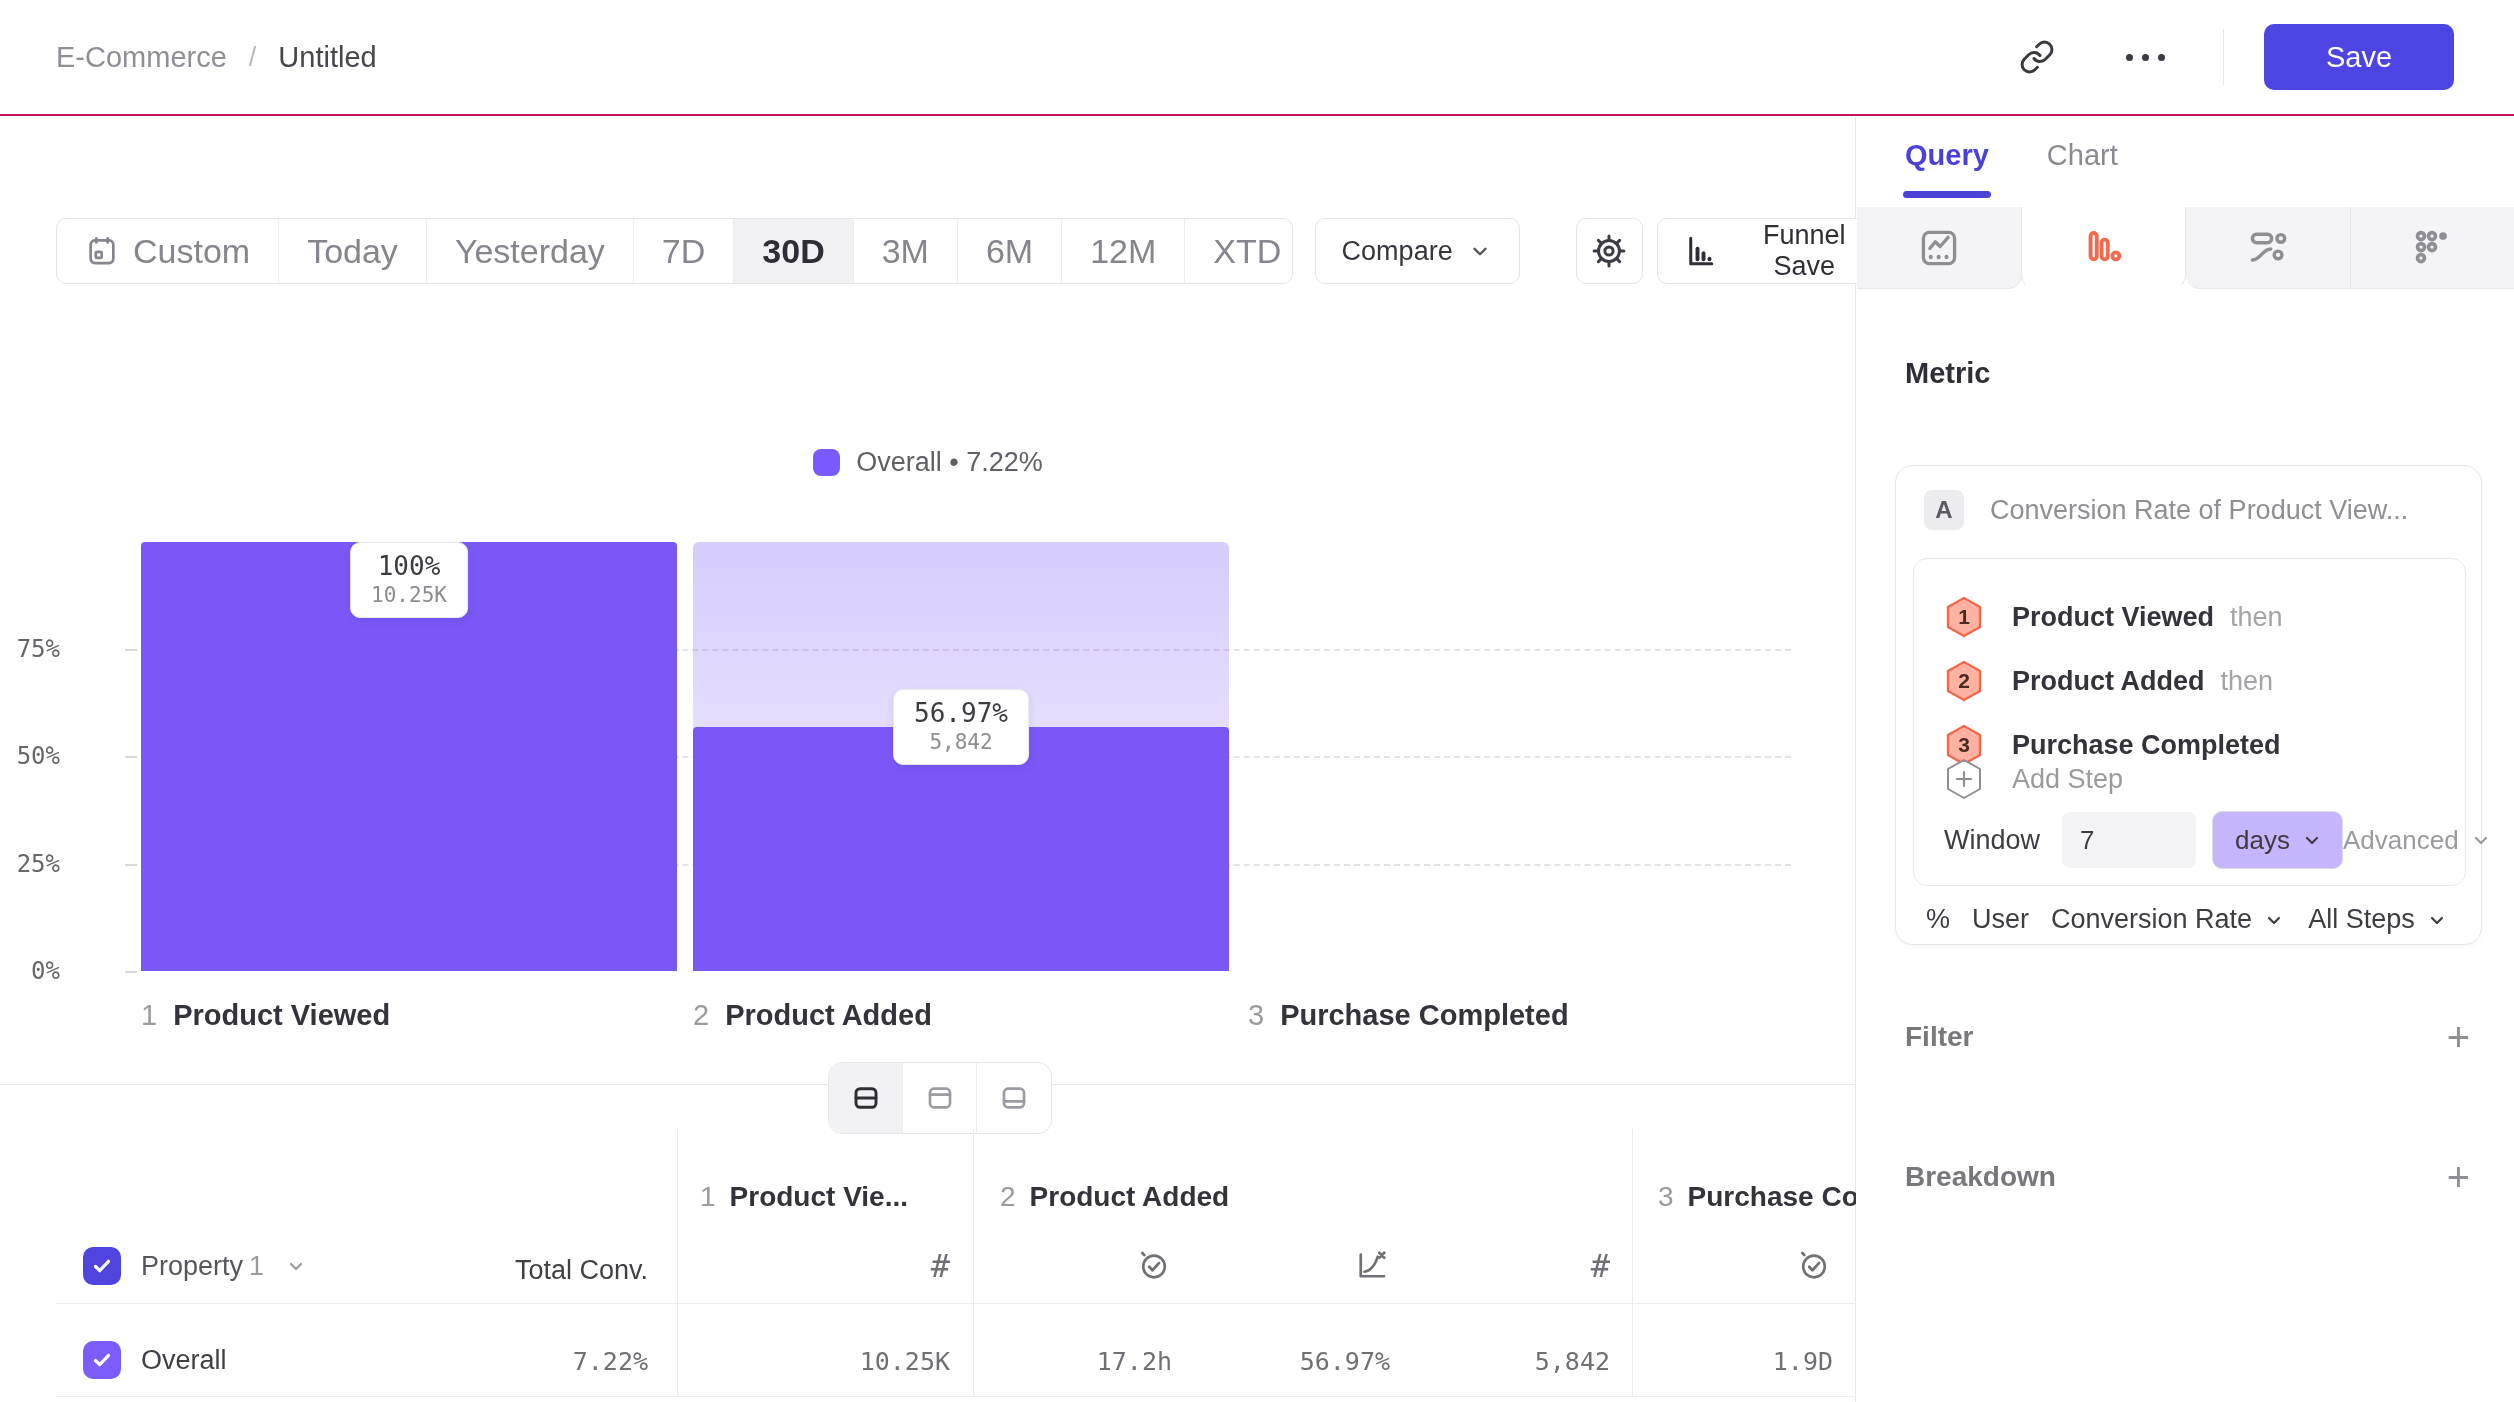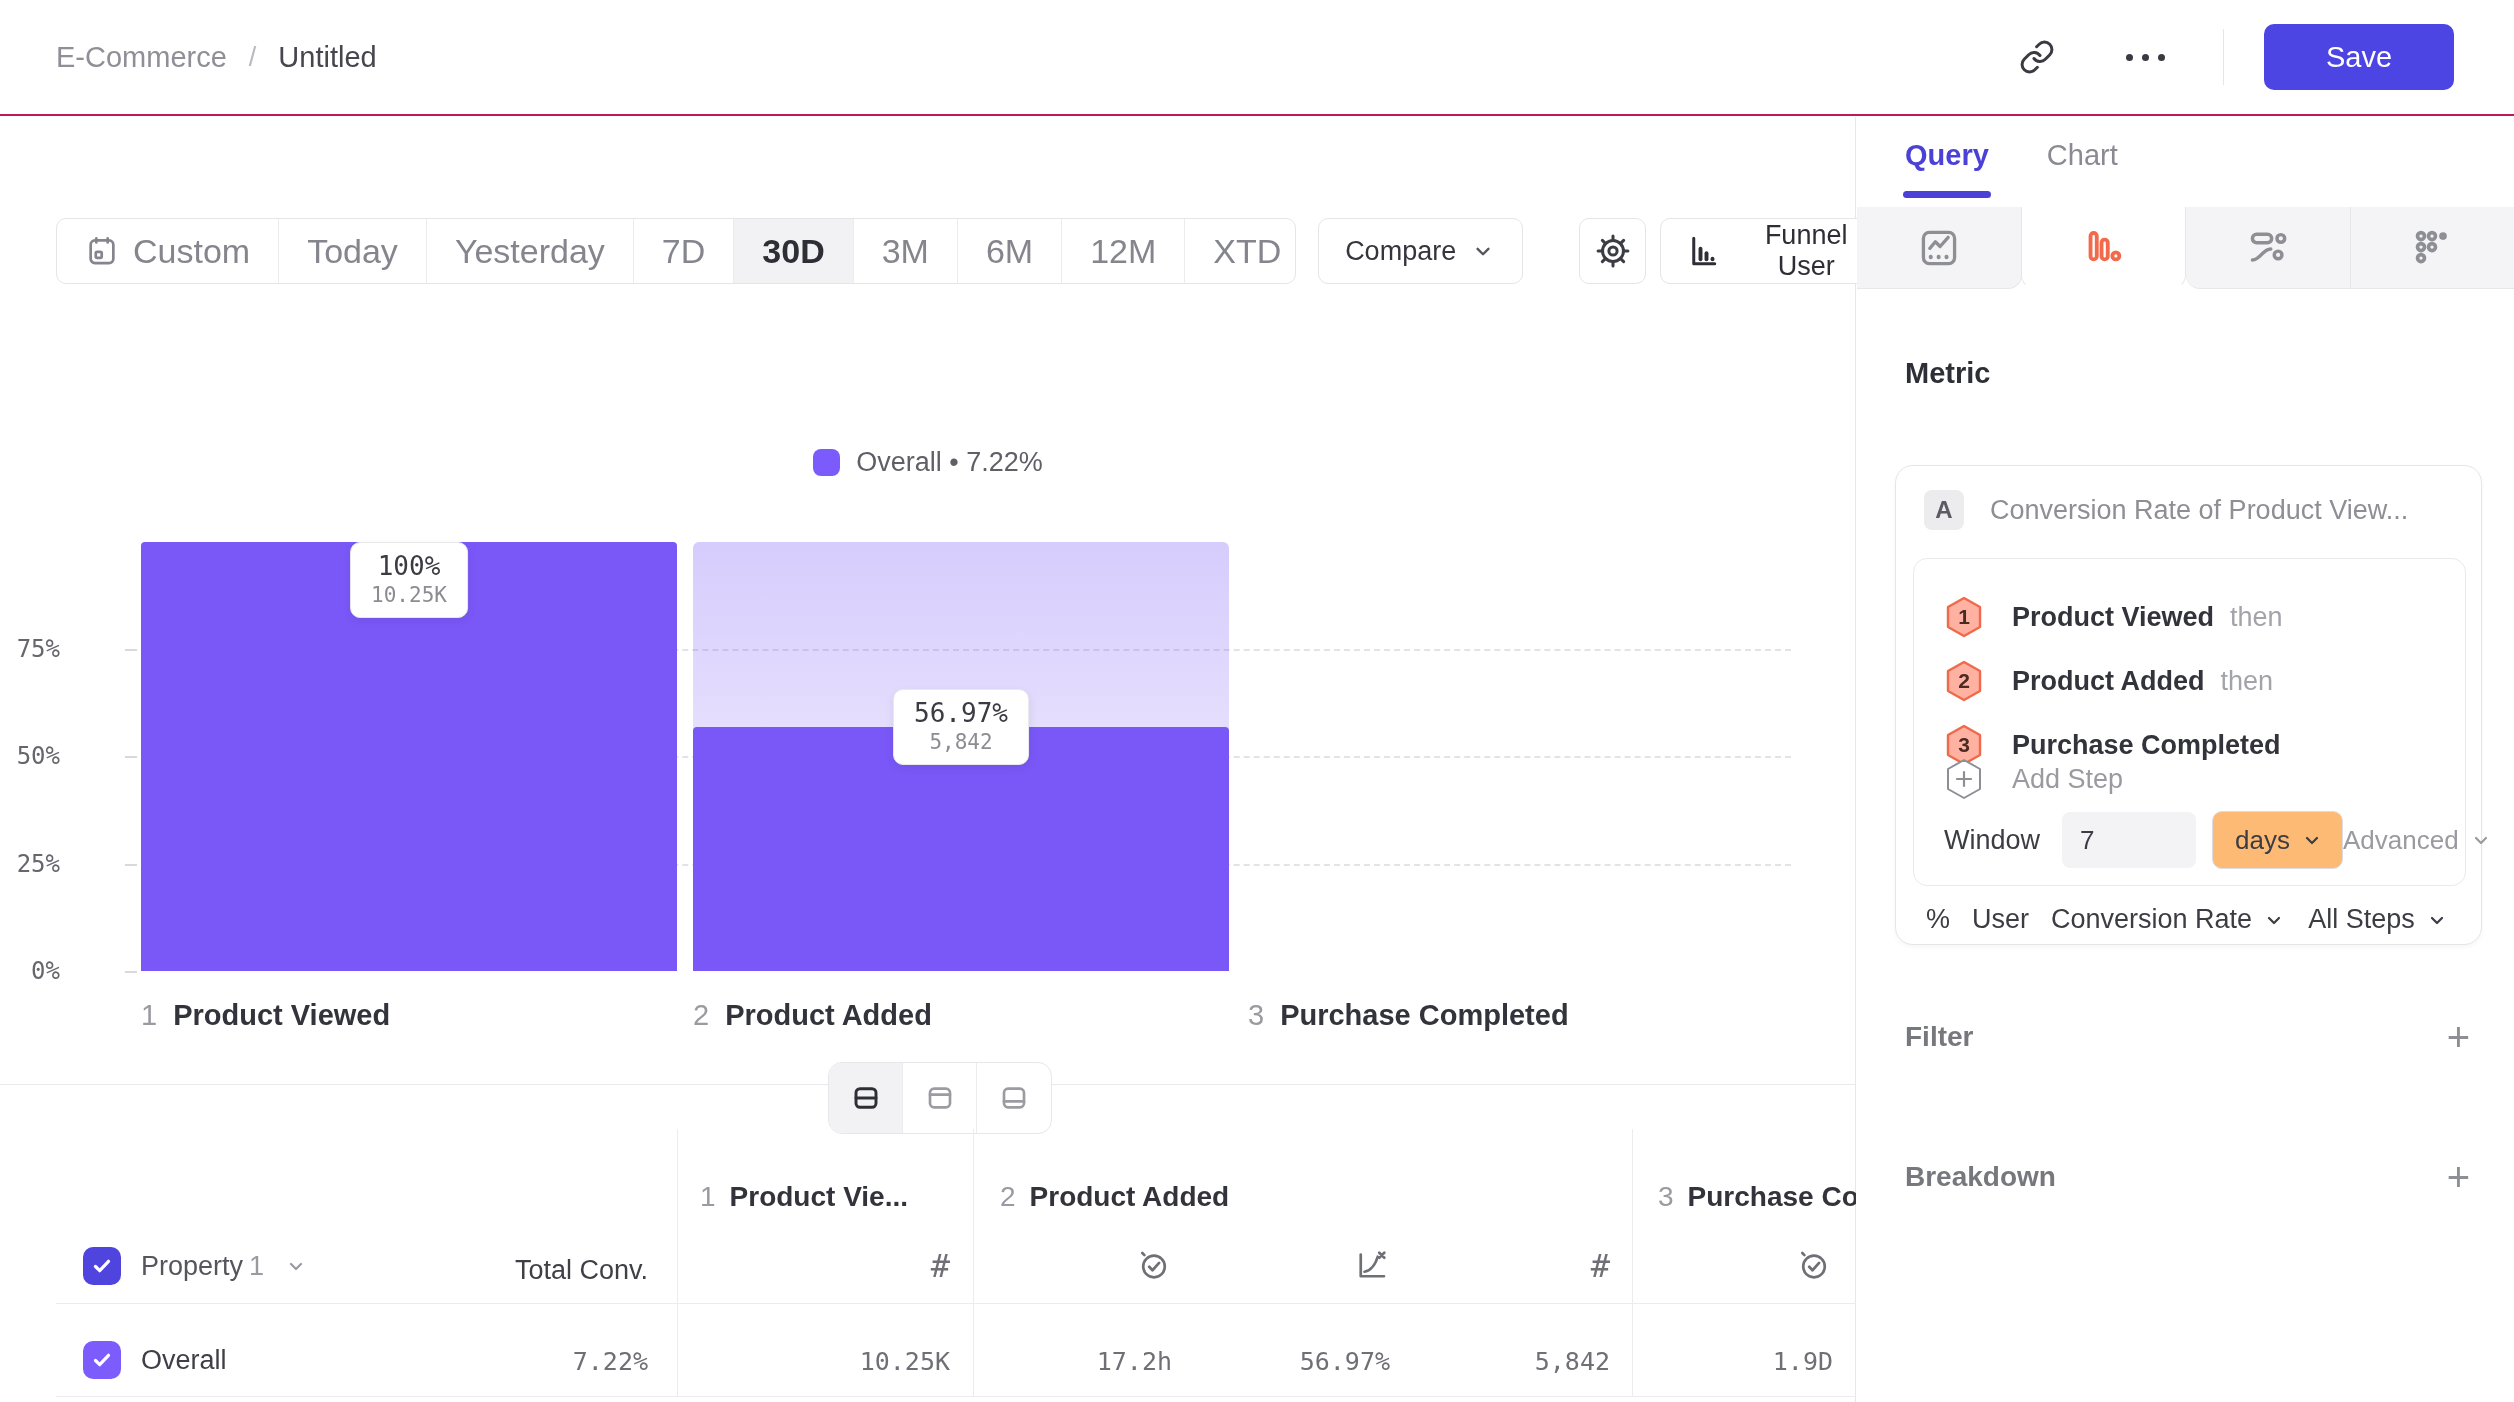--- a/index.html
+++ b/index.html
@@ -134,21 +134,21 @@
   .steprow .thn { font-size:27px; color:#a3a3aa; margin-left:-12px; }
   .steprow .addlbl { font-size:27px; color:#9a9aa1; }
   .hex { position:relative; width:40px; height:44px; display:flex; align-items:center; justify-content:center; }
   .hex svg { position:absolute; inset:0; }
   .hex span { position:relative; font-size:21px; font-weight:700; color:#4a2a22; }
   .winrow { position:absolute; left:30px; top:252px; width:500px; display:flex; align-items:center; }
   .winlbl { font-size:27px; color:#3c3c44; margin-right:22px; }
   .win-input { width:134px; height:56px; background:#f3f3f5; border:none; border-radius:8px;
     font-size:26px; color:#3c3c44; padding:0 18px; font-family:inherit; }
   .days-btn { margin-left:16px; height:58px; padding:0 18px 0 22px; display:flex; align-items:center;
-    gap:10px; border:1px solid #dcdce0; border-radius:10px; background:#fdba74; font-size:26px;
+    gap:10px; border:1px solid #dcdce0; border-radius:10px; background:#c4b5fd; font-size:26px;
     color:#3c3c44; cursor:pointer; }
   .adv { margin-left:auto; display:flex; align-items:center; gap:10px; font-size:26px;
     color:#9a9aa1; cursor:pointer; }
   .mfooter { position:absolute; left:30px; top:438px; display:flex; align-items:center; gap:22px;
     font-size:27px; color:#3c3c44; font-weight:500; white-space:nowrap; }
   .mfooter .dd { display:flex; align-items:center; gap:10px; cursor:pointer; }
   .chev { color:inherit; }
 
   .sb-section { position:absolute; left:48px; right:44px; display:flex; align-items:center;
     justify-content:space-between; }
@@ -250,21 +250,21 @@
       </button>
       <button class="btn funnel-btn">
         <span>
           <svg width="36" height="36" viewBox="0 0 24 24" fill="none" stroke="#2e2e36" stroke-width="2" stroke-linecap="round">
             <path d="M4.5 3.5v17M4.5 20.5h14"></path>
             <path d="M9 10.5v7" stroke-width="2.6"></path>
             <path d="M13 13.5v4" stroke-width="2.6"></path>
             <path d="M17 17.2v.3" stroke-width="2.6"></path>
           </svg>
         </span>
-        <span>Funnel User</span>
+        <span>Funnel Save</span>
         <span>
           <svg width="26" height="26" viewBox="0 0 24 24" fill="none" stroke="#55555d" stroke-width="2.2" stroke-linecap="round" stroke-linejoin="round">
               <path d="M7 10l5 5 5-5"></path>
             </svg>
         </span>
       </button>
     </div>
 
     <div class="legend">
       <span class="legend-swatch"></span>

